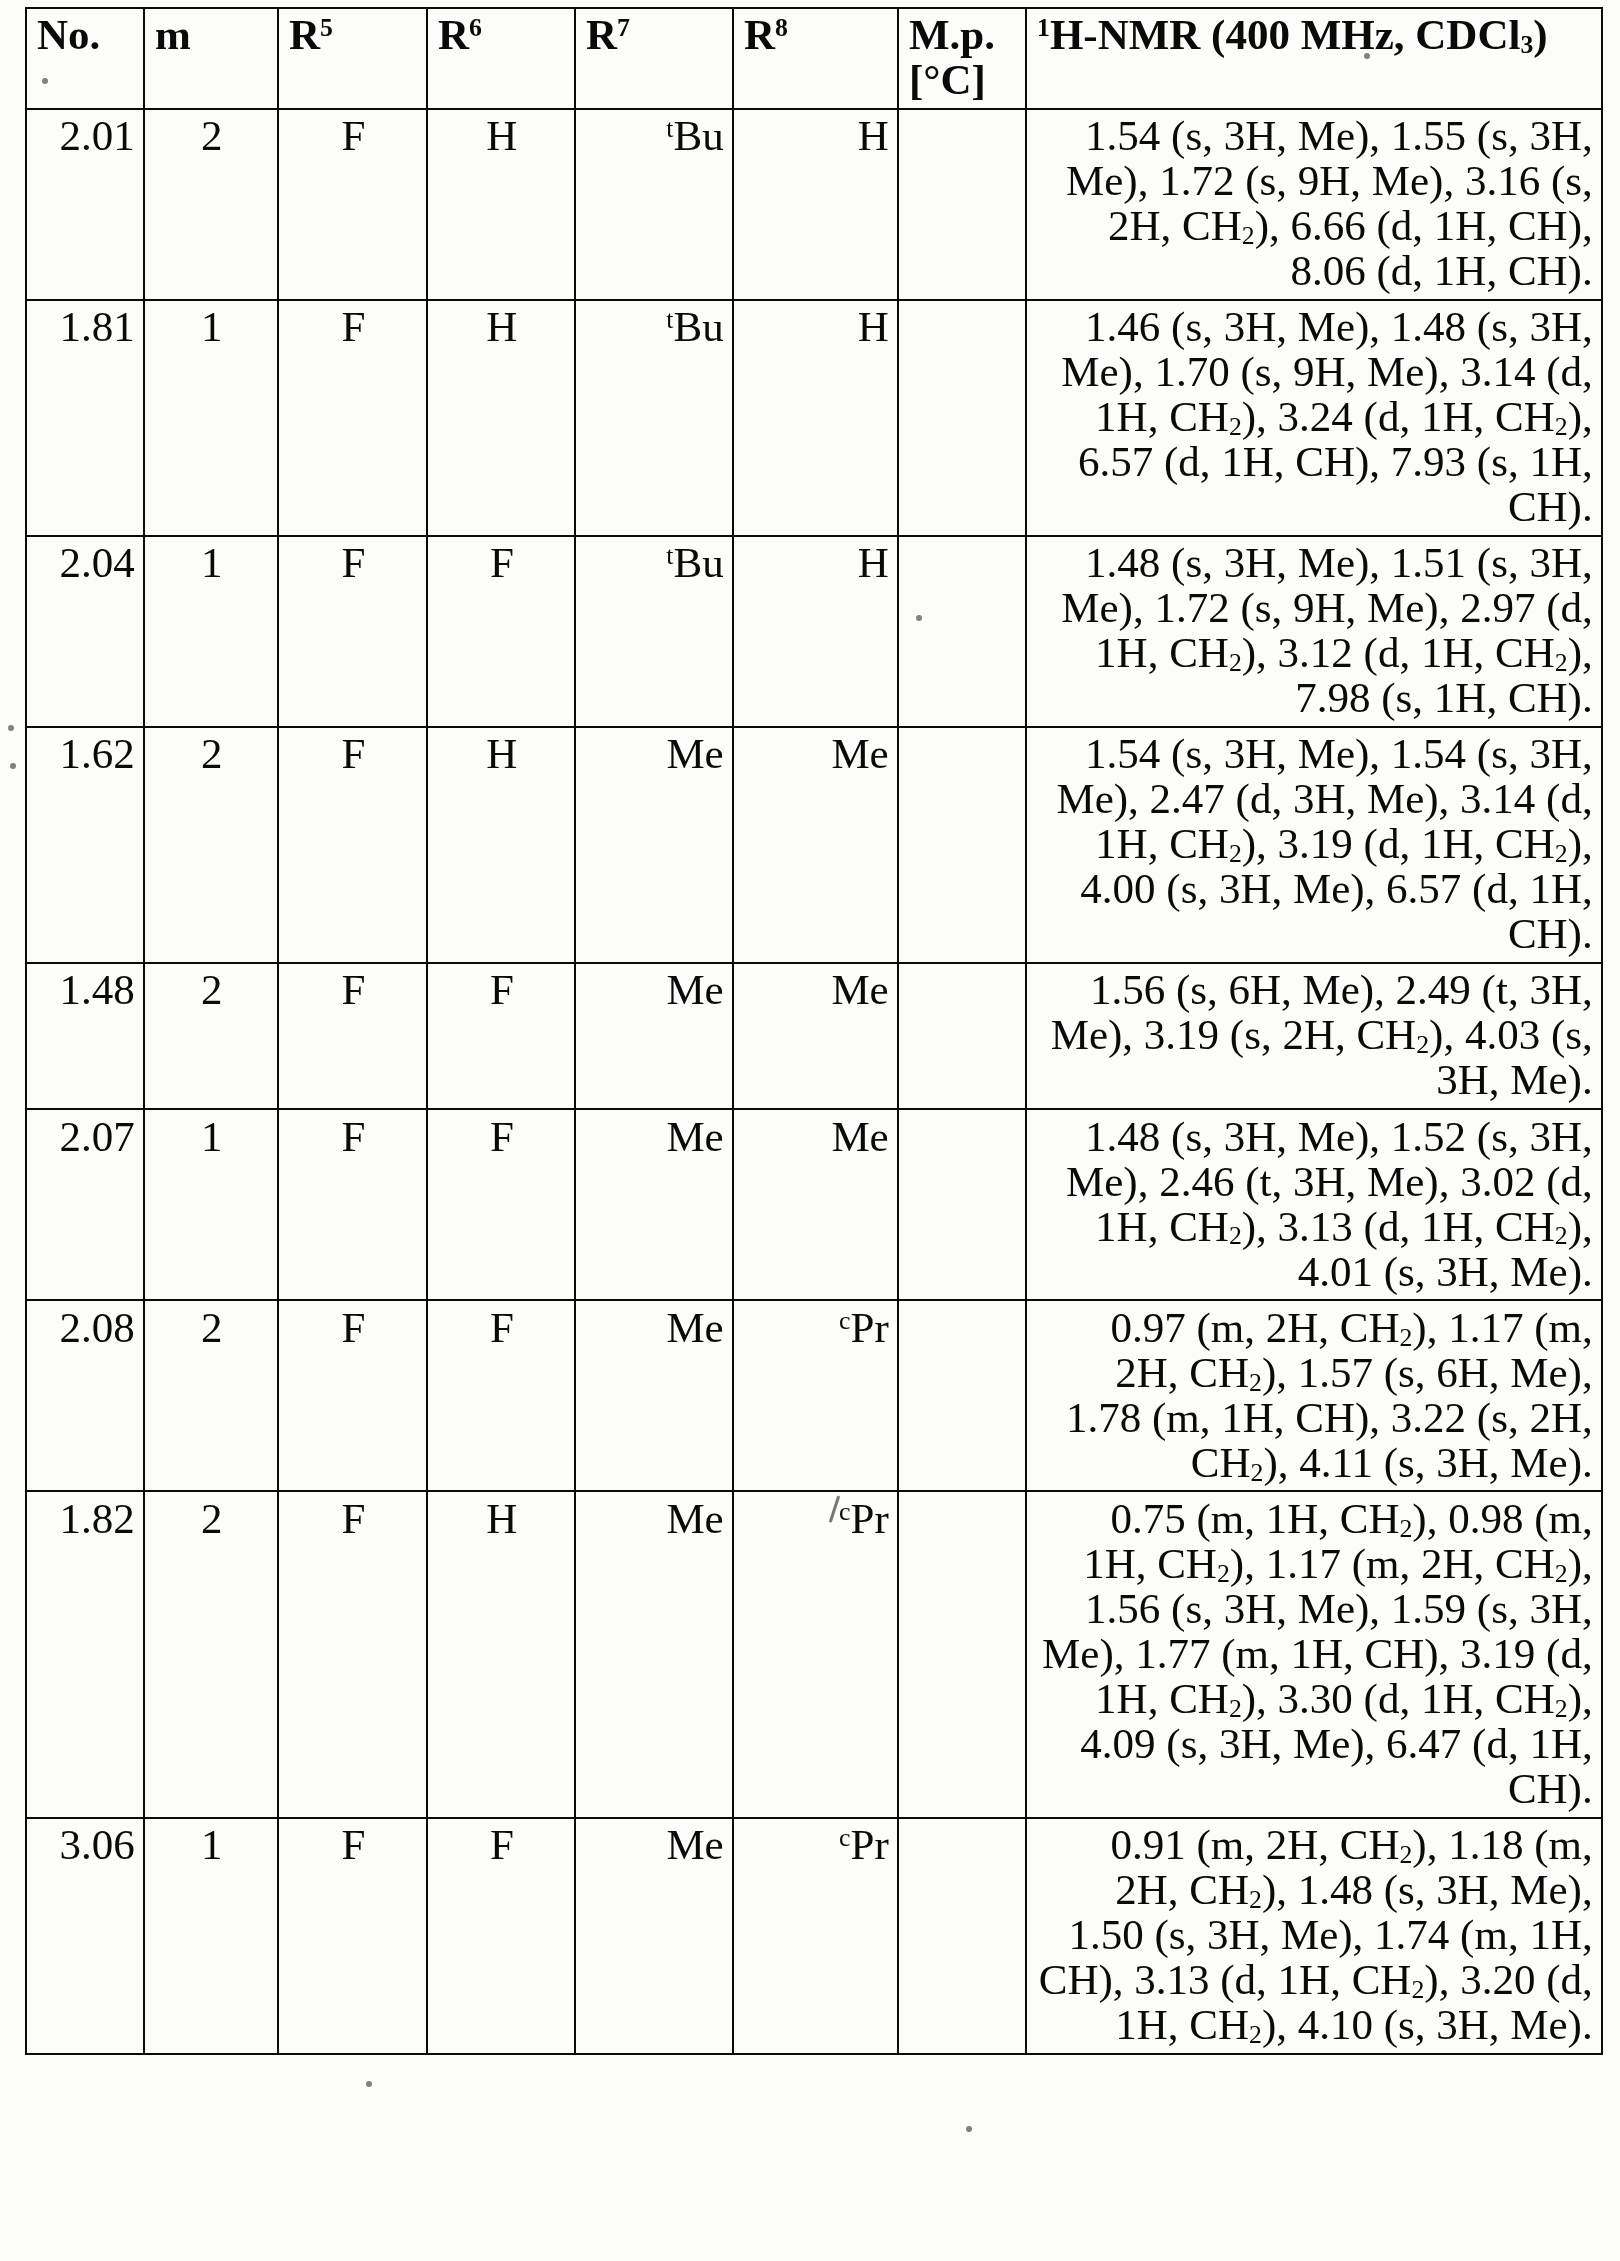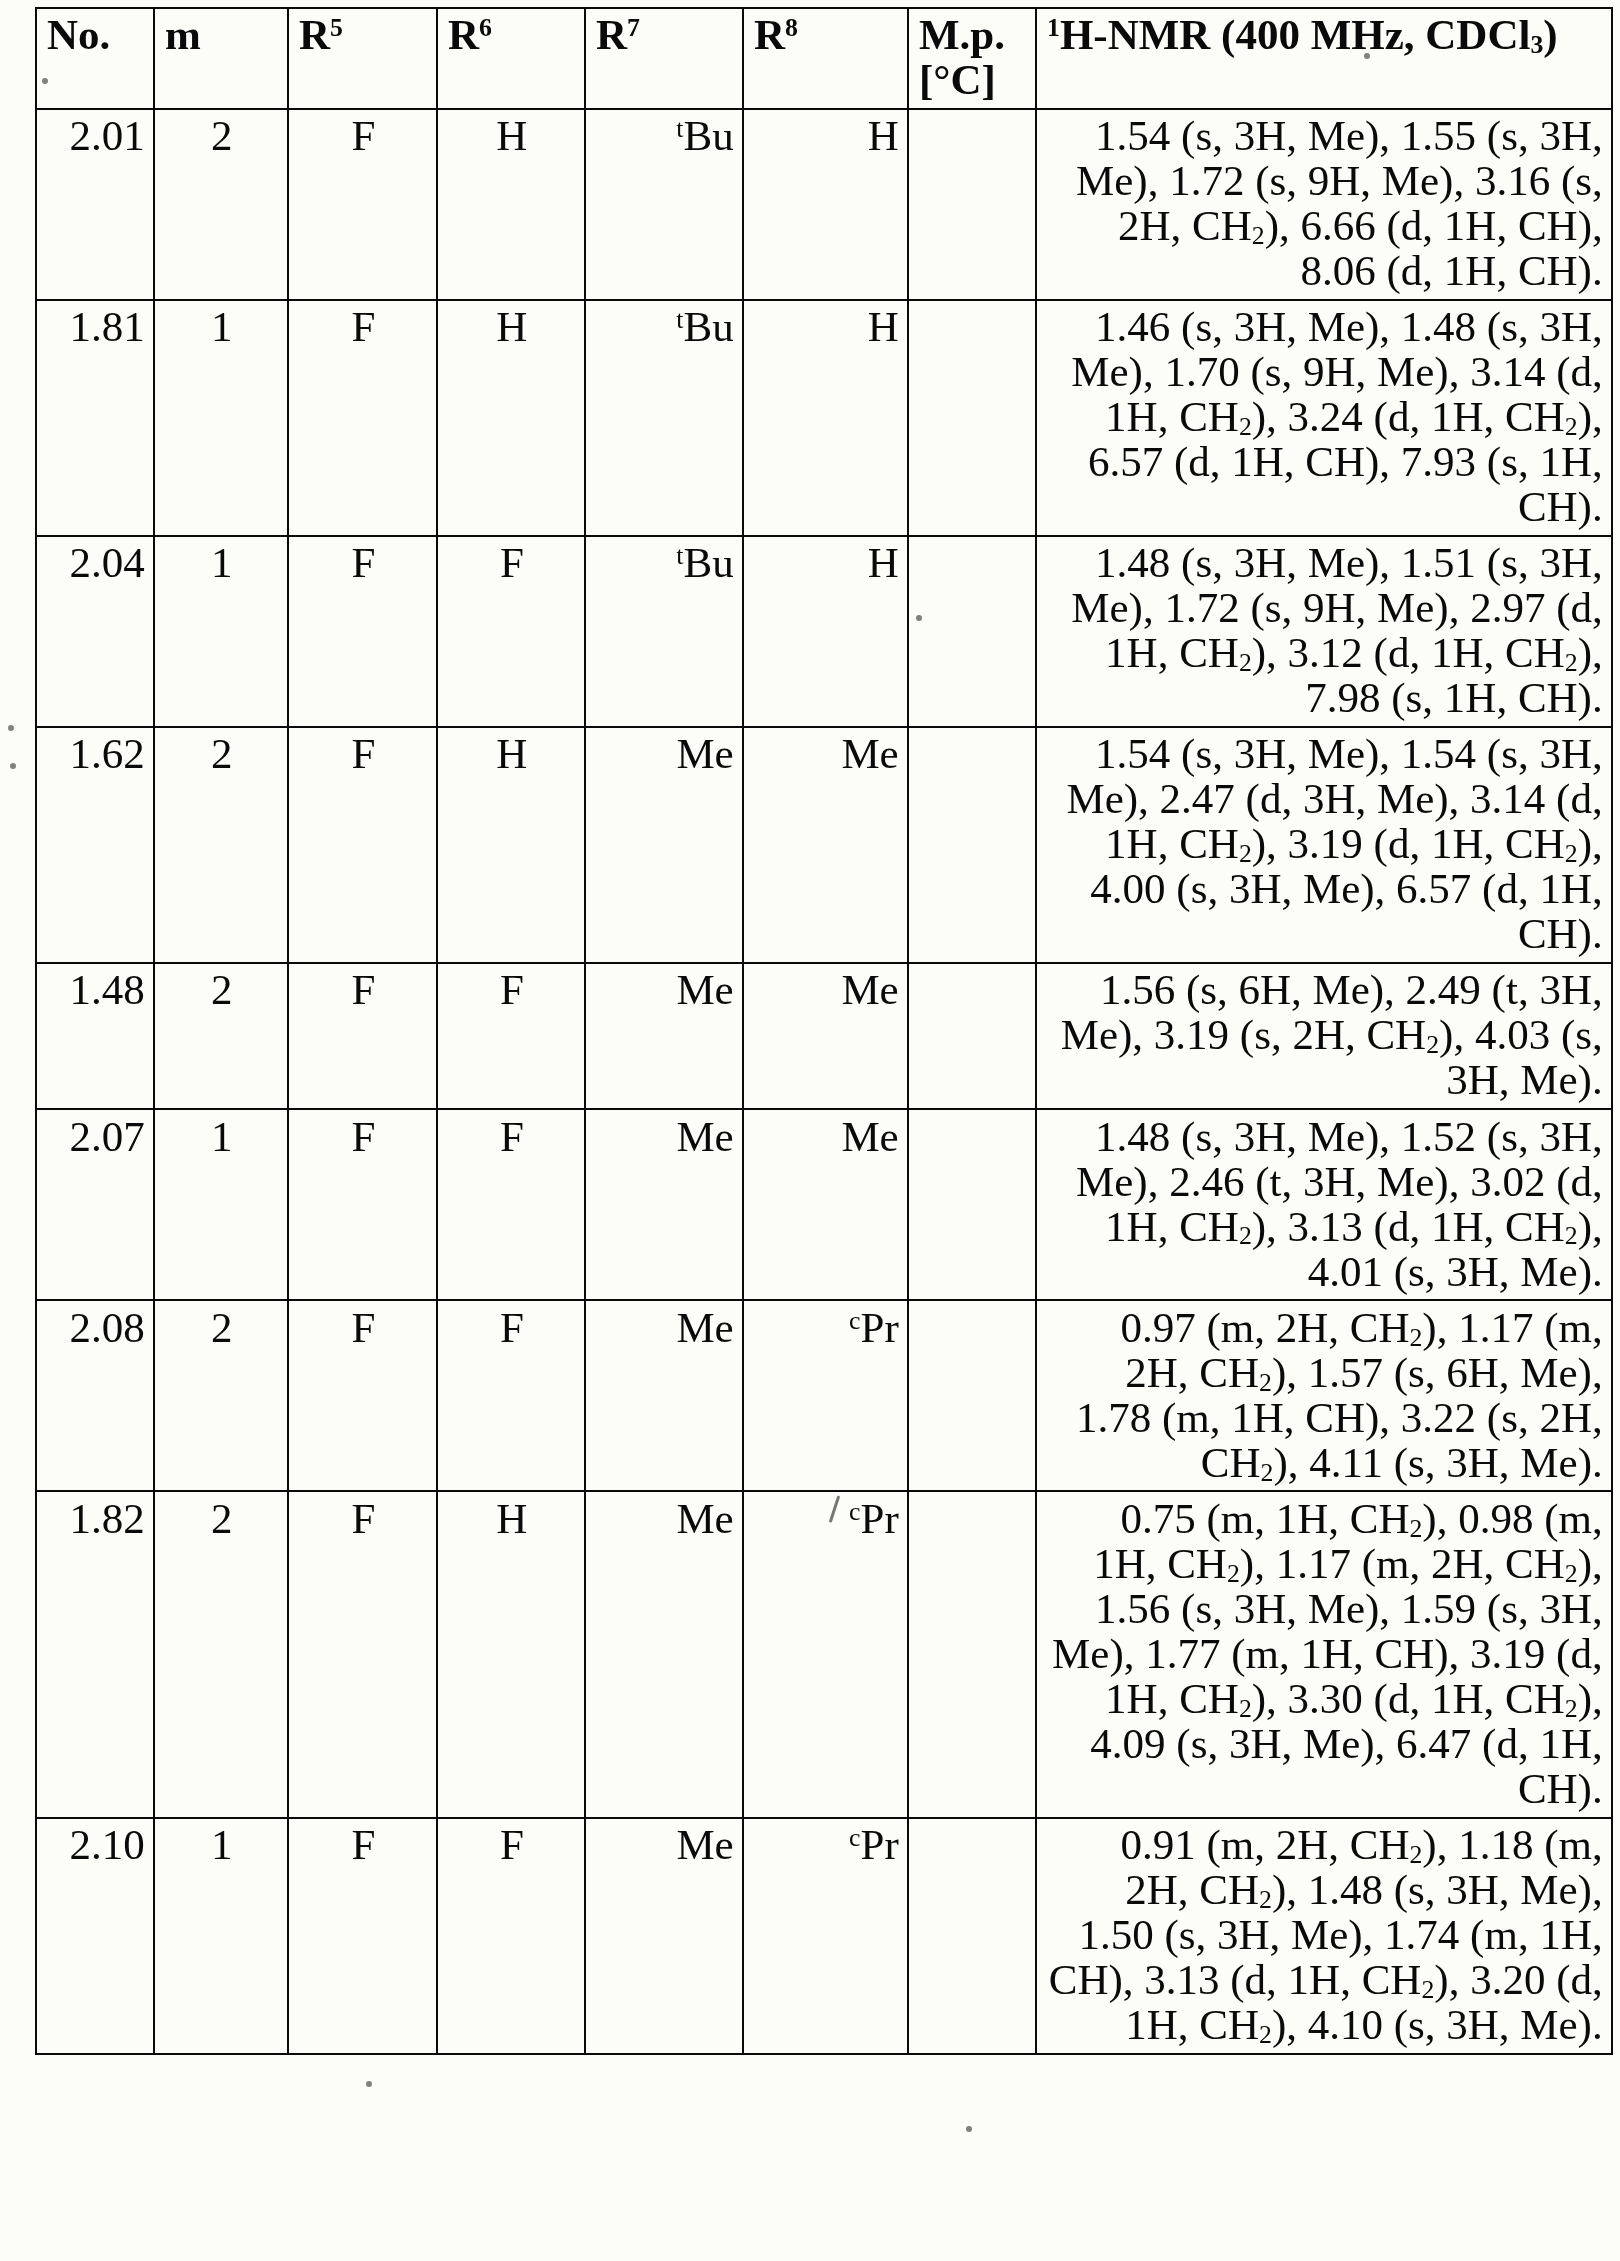--- a/index.html
+++ b/index.html
@@ -10,21 +10,21 @@
     width: 1621px;
     height: 2261px;
     background: var(--paper, #fcfcf9);
     color: var(--ink, #0a0a0a);
     font-family: "Liberation Serif", "DejaVu Serif", serif;
     overflow: hidden;
   }
 
   table.doc-table {
     position: absolute;
-    left: 35px;
+    left: 25px;
     top: 6.7px;
     width: 1576px;
     border-collapse: collapse;
     table-layout: fixed;
   }
 
   table.doc-table th,
   table.doc-table td {
     border: 2.5px solid var(--ink, #0a0a0a);
     vertical-align: top;
@@ -191,21 +191,21 @@
           <td class="align-left">1.82</td>
           <td class="align-center">2</td>
           <td class="align-center">F</td>
           <td class="align-center">H</td>
           <td class="align-left">Me</td>
           <td class="align-left"><sup>c</sup>Pr</td>
           <td class="align-left"></td>
           <td class="align-left">0.75 (m, 1H, CH<sub>2</sub>), 0.98 (m, 1H, CH<sub>2</sub>), 1.17 (m, 2H, CH<sub>2</sub>), 1.56 (s, 3H, Me), 1.59 (s, 3H, Me), 1.77 (m, 1H, CH), 3.19 (d, 1H, CH<sub>2</sub>), 3.30 (d, 1H, CH<sub>2</sub>), 4.09 (s, 3H, Me), 6.47 (d, 1H, CH).</td>
         </tr>
         <tr>
-          <td class="align-left">2.10</td>
+          <td class="align-left">3.06</td>
           <td class="align-center">1</td>
           <td class="align-center">F</td>
           <td class="align-center">F</td>
           <td class="align-left">Me</td>
           <td class="align-left"><sup>c</sup>Pr</td>
           <td class="align-left"></td>
           <td class="align-left">0.91 (m, 2H, CH<sub>2</sub>), 1.18 (m, 2H, CH<sub>2</sub>), 1.48 (s, 3H, Me), 1.50 (s, 3H, Me), 1.74 (m, 1H, CH), 3.13 (d, 1H, CH<sub>2</sub>), 3.20 (d, 1H, CH<sub>2</sub>), 4.10 (s, 3H, Me).</td>
         </tr>
       </tbody>
   </table>

